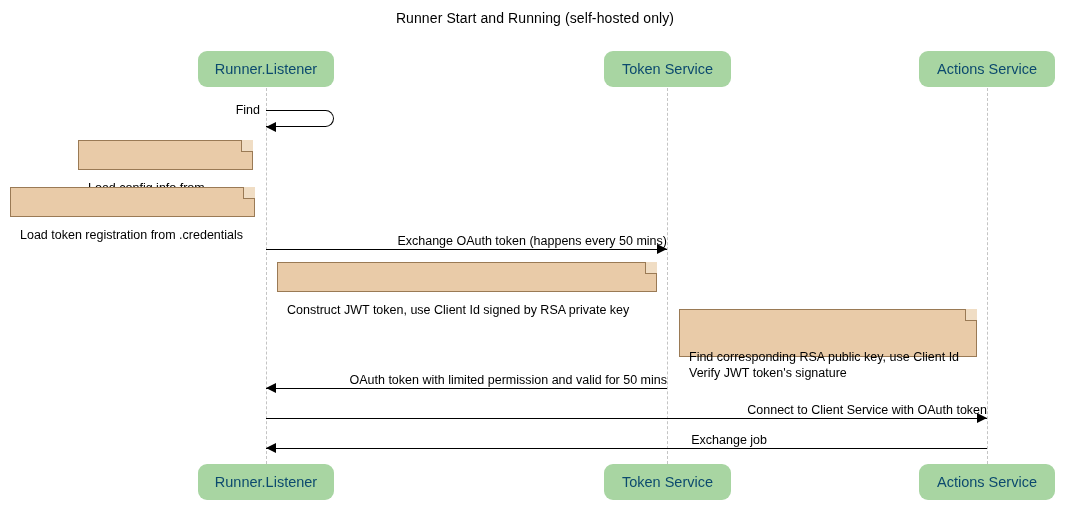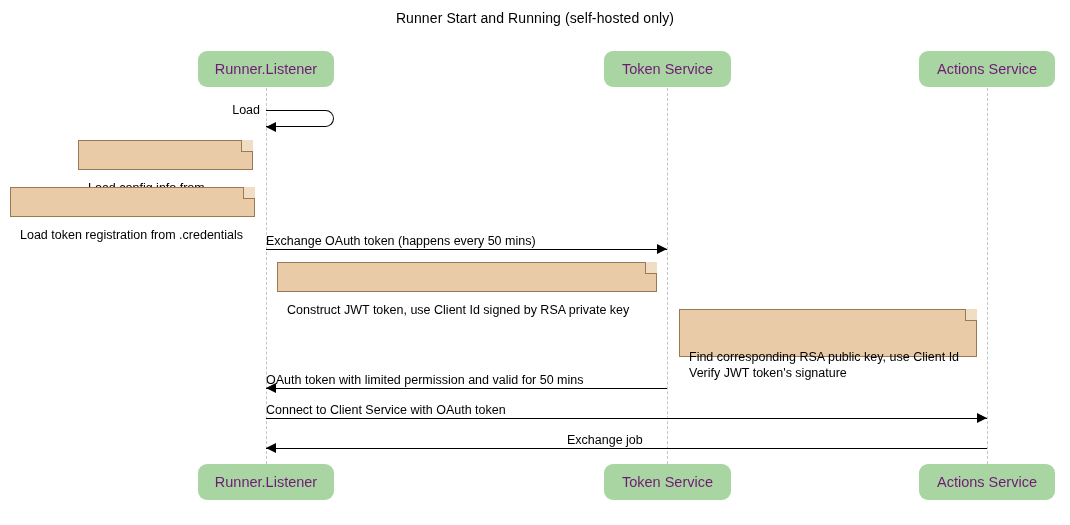--- a/index.html
+++ b/index.html
@@ -24,21 +24,21 @@
     border-left:1px dashed #c4c4c4;
   }
 
   
   .participant{
     position:absolute;
     height:36px;
     background:#a8d5a2;
     border-radius:9px;
     display:flex;align-items:center;justify-content:center;
-    font-size:14.5px;color:#701a75;
+    font-size:14.5px;color:#0c4a6e;
     white-space:nowrap;
   }
 
   
   .note{
     position:absolute;
     background:#e9cba8;
     border:1px solid #9a7a55;
     box-sizing:border-box;
     font-size:12.5px;color:#000;
@@ -60,21 +60,21 @@
     position:absolute;width:0;height:0;
     border-top:5px solid transparent;
     border-bottom:5px solid transparent;
   }
   .arrowhead.right{border-left:10px solid #000;}
   .arrowhead.left{border-right:10px solid #000;}
   .msglabel{
     position:absolute;
     font-size:12.5px;color:#000;
     white-space:nowrap;
-    text-align:left;
+    text-align:right;
   }
 
   
   .selfloop{
     position:absolute;
     border:1px solid #000;
     border-left:none;
     border-radius:0 12px 12px 0;
     box-sizing:border-box;
   }
@@ -103,21 +103,21 @@
   <div class="participant" style="left:198px;top:464px;width:136px;">
     <span>Runner.Listener</span>
   </div>
   <div class="participant" style="left:604px;top:464px;width:127px;">
     <span>Token Service</span>
   </div>
   <div class="participant" style="left:919px;top:464px;width:136px;">
     <span>Actions Service</span>
   </div>
 
-  <div class="msglabel" style="left:186px;top:103px;width:74px;text-align:right;">Load</div>
+  <div class="msglabel" style="left:186px;top:103px;width:74px;text-align:right;">Find</div>
   <div class="selfloop" style="left:266px;top:110px;width:68px;height:17px;"></div>
   <div class="arrowhead left" style="left:266px;top:122px;"></div>
 
   <div class="note" style="left:78px;top:140px;width:175px;height:30px;">
     <span class="fold"></span>
     <span>Load config info from .runner</span>
   </div>
 
   <div class="note" style="left:10px;top:187px;width:245px;height:30px;">
     <span class="fold"></span>

